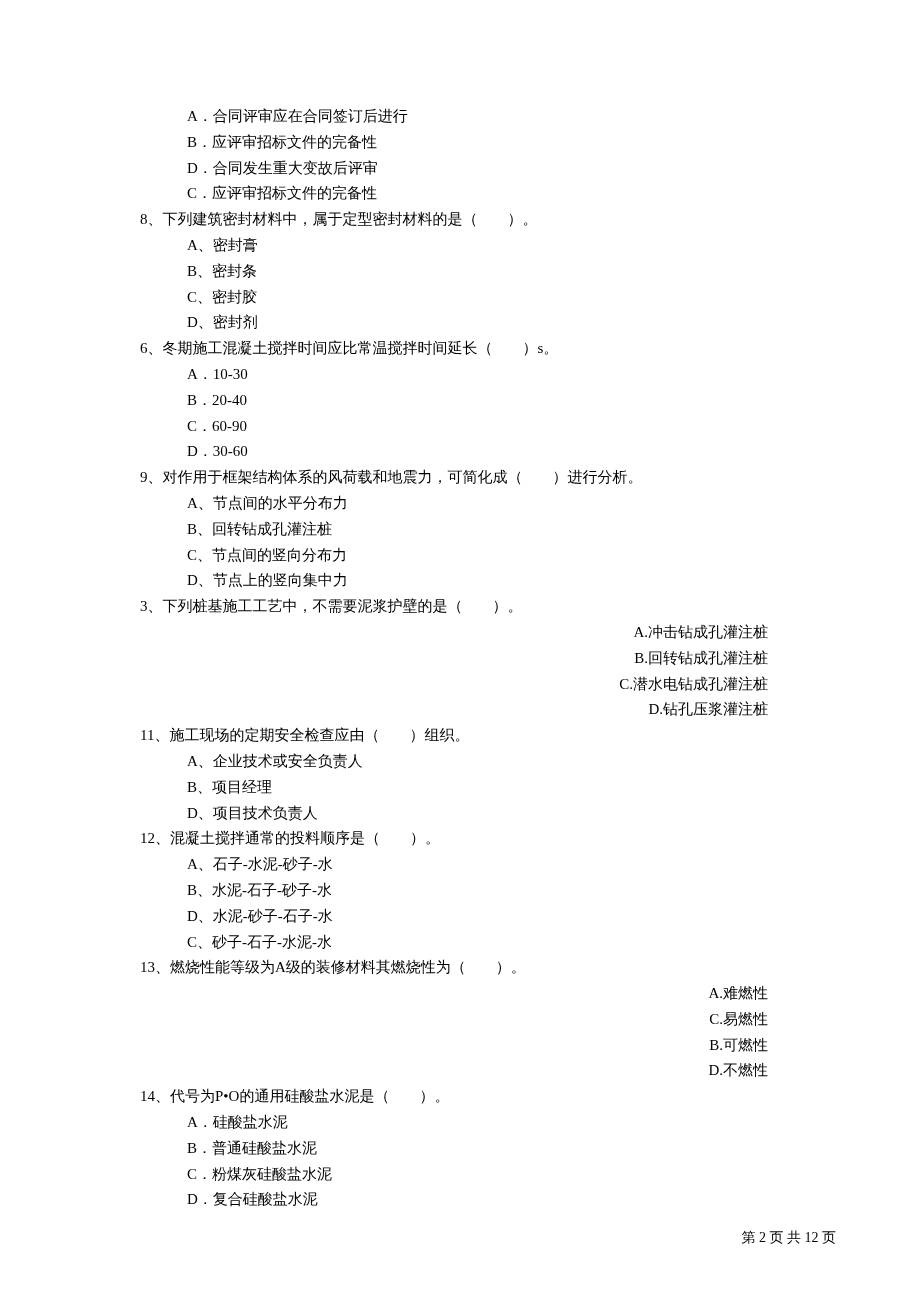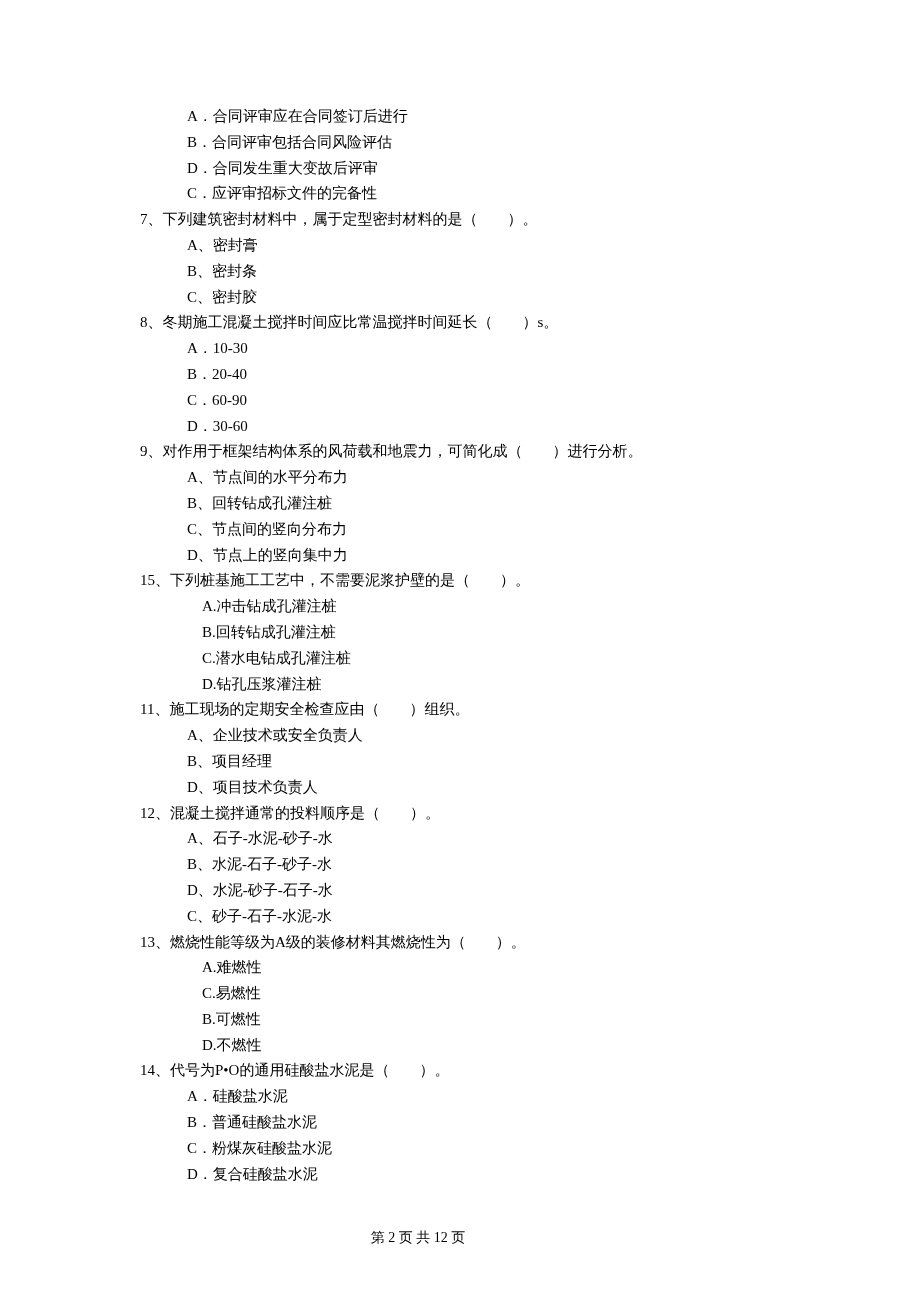--- a/index.html
+++ b/index.html
@@ -16,57 +16,59 @@
       height: 1302px;
       box-sizing: border-box;
       padding: 104px 68px 60px 140px;
       position: relative;
     }
     .option {
       padding-left: 47px;
     }
     .sub-option {
       padding-left: 62px;
+      text-align: right;
     }
     .question {
       padding-left: 0;
     }
     .footer {
       position: absolute;
       bottom: 52px;
       left: 0;
       right: 0;
-      text-align: center;
+      text-align: right;
       font-size: 14px;
     }
   </style>
 </head>
 <body>
 
 <div class="page">
   <div id="content">
       <div class="option">A．合同评审应在合同签订后进行</div>
-      <div class="option">B．合同评审包括合同风险评估</div>
+      <div class="option">B．应评审招标文件的完备性</div>
       <div class="option">D．合同发生重大变故后评审</div>
       <div class="option">C．应评审招标文件的完备性</div>
-      <div class="question">7、下列建筑密封材料中，属于定型密封材料的是（　　）。</div>
+      <div class="question">8、下列建筑密封材料中，属于定型密封材料的是（　　）。</div>
       <div class="option">A、密封膏</div>
       <div class="option">B、密封条</div>
       <div class="option">C、密封胶</div>
-      <div class="question">8、冬期施工混凝土搅拌时间应比常温搅拌时间延长（　　）s。</div>
+      <div class="option">D、密封剂</div>
+      <div class="question">6、冬期施工混凝土搅拌时间应比常温搅拌时间延长（　　）s。</div>
       <div class="option">A．10-30</div>
       <div class="option">B．20-40</div>
       <div class="option">C．60-90</div>
       <div class="option">D．30-60</div>
       <div class="question">9、对作用于框架结构体系的风荷载和地震力，可简化成（　　）进行分析。</div>
       <div class="option">A、节点间的水平分布力</div>
       <div class="option">B、回转钻成孔灌注桩</div>
       <div class="option">C、节点间的竖向分布力</div>
       <div class="option">D、节点上的竖向集中力</div>
-      <div class="question">15、下列桩基施工工艺中，不需要泥浆护壁的是（　　）。</div>
+      <div class="question">3、下列桩基施工工艺中，不需要泥浆护壁的是（　　）。</div>
       <div class="sub-option">A.冲击钻成孔灌注桩</div>
       <div class="sub-option">B.回转钻成孔灌注桩</div>
       <div class="sub-option">C.潜水电钻成孔灌注桩</div>
       <div class="sub-option">D.钻孔压浆灌注桩</div>
       <div class="question">11、施工现场的定期安全检查应由（　　）组织。</div>
       <div class="option">A、企业技术或安全负责人</div>
       <div class="option">B、项目经理</div>
       <div class="option">D、项目技术负责人</div>
       <div class="question">12、混凝土搅拌通常的投料顺序是（　　）。</div>
       <div class="option">A、石子-水泥-砂子-水</div>

